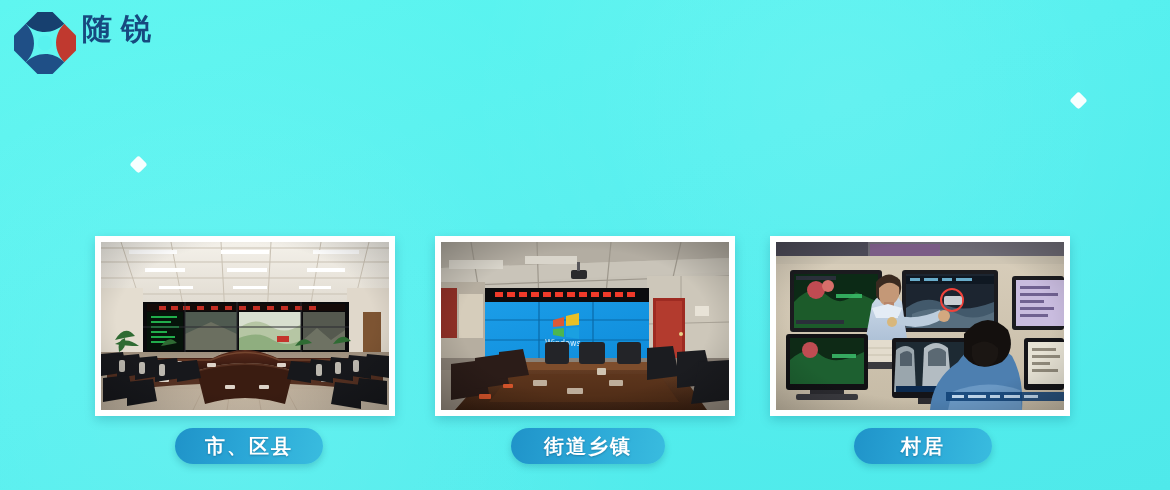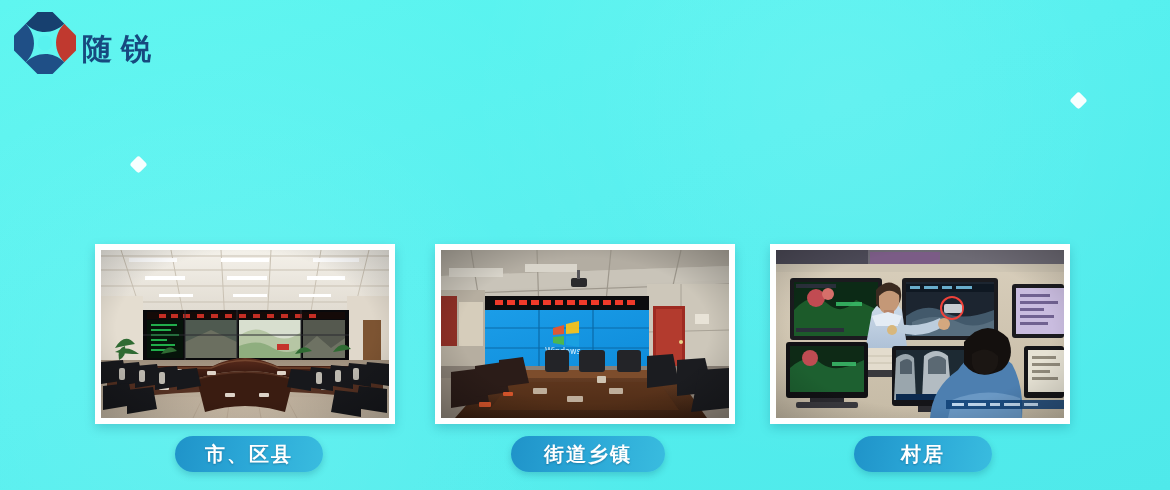--- a/index.html
+++ b/index.html
@@ -11,21 +11,21 @@
   #stage{
     position:relative;width:1170px;height:490px;overflow:hidden;
     background:
       radial-gradient(circle at 18% 78%, rgba(255,255,255,.10) 0%, rgba(255,255,255,0) 45%),
       radial-gradient(circle at 72% 20%, rgba(255,255,255,.09) 0%, rgba(255,255,255,0) 40%),
       linear-gradient(160deg,#5ef6f0 0%,#55f0ef 45%,#4fe9ea 100%);
   }
   
   #logo{position:absolute;left:14px;top:12px;width:240px;height:68px;}
   #logomark{position:absolute;left:0;top:0;width:62px;height:62px;}
-  #logotext{position:absolute;left:68px;top:20px;width:170px;}
+  #logotext{position:absolute;left:68px;top:0;width:170px;}
   #logo-cn{
     font-size:30px;font-weight:700;color:#17497f;letter-spacing:9px;
     line-height:34px;font-family:"DejaVu Sans","Liberation Sans",sans-serif;
   }
   #logo-en{
     font-size:20px;font-weight:700;color:#1f5d96;letter-spacing:5.5px;
     line-height:22px;margin-top:1px;
   }
   
   .diamond{
@@ -77,21 +77,21 @@
   #title-text{
     position:absolute;left:12px;top:26px;width:600px;height:90px;
     display:flex;align-items:center;justify-content:center;
     color:#ffffff;font-size:50px;font-weight:700;letter-spacing:4px;
     font-family:"DejaVu Serif","Liberation Serif",serif;
     font-style:italic;
     text-shadow:0 2px 4px rgba(0,40,80,.35);
     white-space:nowrap;z-index:4;
   }
   
-  #cards{position:absolute;left:0;top:244px;width:1002px;height:240px;}
+  #cards{position:absolute;left:0;top:236px;width:1002px;height:240px;}
   .card{position:absolute;top:0;width:300px;}
   .photo-frame{
     width:288px;height:168px;background:#ffffff;padding:6px;
     box-shadow:0 4px 10px rgba(0,80,110,.22);
   }
   .photo{position:relative;width:288px;height:168px;overflow:hidden;background:#111;}
   .pill{
     position:absolute;top:192px;height:36px;border-radius:18px;
     background:linear-gradient(100deg,#1f93c9 0%,#2aa6d6 45%,#39bcdf 100%);
     box-shadow:0 3px 7px rgba(0,70,100,.22);

